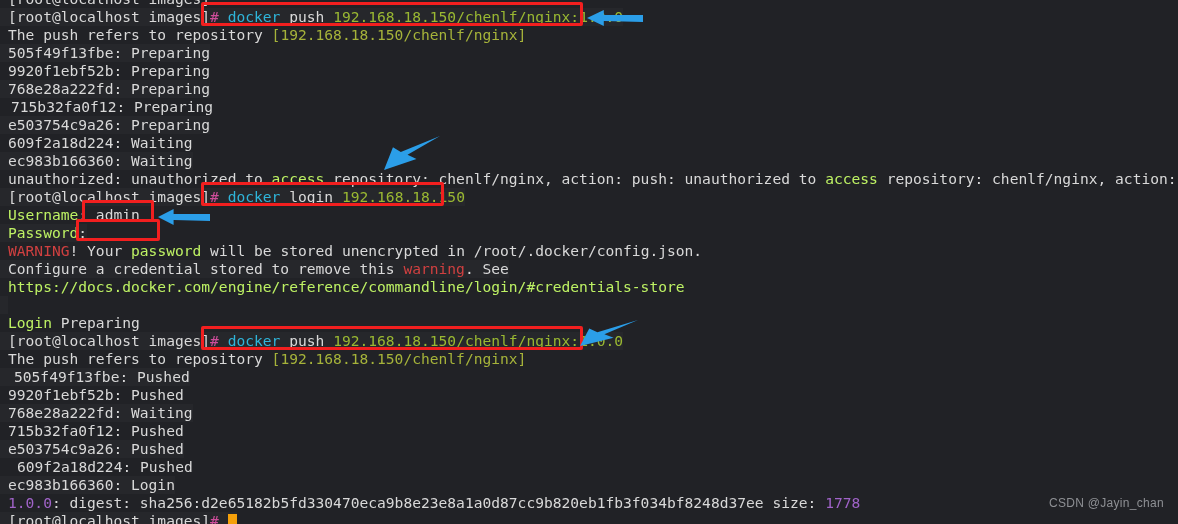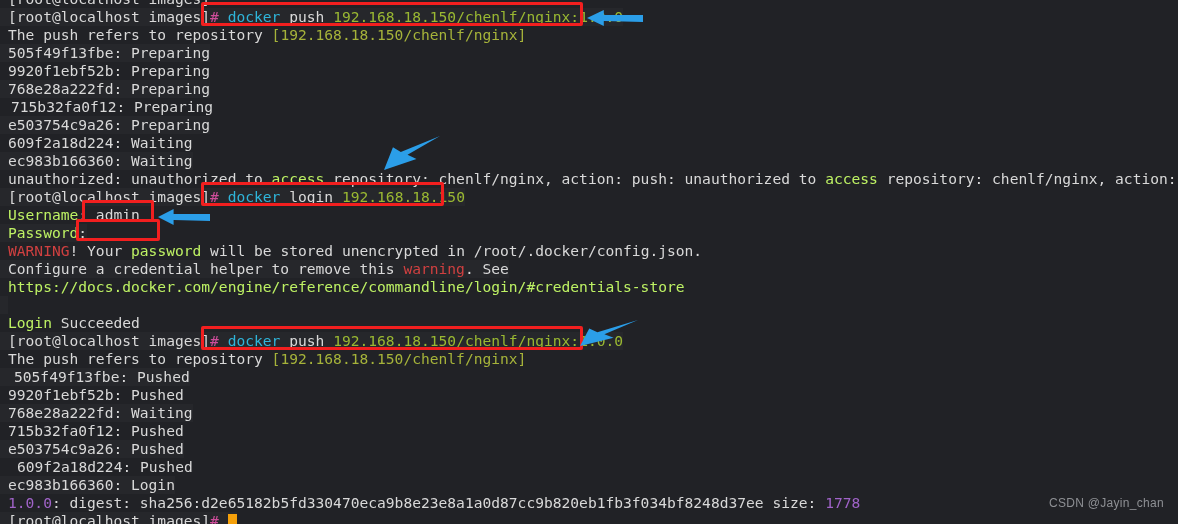--- a/index.html
+++ b/index.html
@@ -91,24 +91,24 @@
       <div class="line alt" style="position: absolute; left: 0px; top: 80px;"><span class="c-white">768e28a222fd: Preparing</span></div>
       <div class="line" style="position: absolute; left: 3px; top: 98px;"><span class="c-white">715b32fa0f12: Preparing</span></div>
       <div class="line alt" style="position: absolute; left: 0px; top: 116px;"><span class="c-white">e503754c9a26: Preparing</span></div>
       <div class="line" style="position: absolute; left: 0px; top: 134px;"><span class="c-white">609f2a18d224: Waiting</span></div>
       <div class="line alt" style="position: absolute; left: 0px; top: 152px;"><span class="c-white">ec983b166360: Waiting</span></div>
       <div class="line" style="position: absolute; left: 0px; top: 170px;"><span class="c-white">unauthorized: unauthorized to </span><span class="c-blue">access</span><span class="c-white"> repository: chenlf/nginx, action: push: unauthorized to </span><span class="c-blue">access</span><span class="c-white"> repository: chenlf/nginx, action: push</span></div>
       <div class="line alt" style="position: absolute; left: 0px; top: 188px;"><span class="c-white">[root@localhost images]</span><span class="prompt-hash">#</span><span class="c-white"> </span><span class="c-cyan">docker</span><span class="c-white"> login </span><span class="c-green">192.168.18.150</span></div>
       <div class="line" style="position: absolute; left: 0px; top: 206px;"><span class="c-blue">Username</span><span class="c-white">: admin</span></div>
       <div class="line alt" style="position: absolute; left: 0px; top: 224px;"><span class="c-blue">Password</span><span class="c-white">:</span></div>
       <div class="line" style="position: absolute; left: 0px; top: 242px;"><span class="c-red">WARNING</span><span class="c-white">! Your </span><span class="c-blue">password</span><span class="c-white"> will be stored unencrypted in /root/.docker/config.json.</span></div>
-      <div class="line alt" style="position: absolute; left: 0px; top: 260px;"><span class="c-white">Configure a credential helper to remove this </span><span class="c-red">warning</span><span class="c-white">. See</span></div>
+      <div class="line alt" style="position: absolute; left: 0px; top: 260px;"><span class="c-white">Configure a credential stored to remove this </span><span class="c-red">warning</span><span class="c-white">. See</span></div>
       <div class="line" style="position: absolute; left: 0px; top: 278px;"><span class="c-blue">https://docs.docker.com/engine/reference/commandline/login/#credentials-store</span></div>
       <div class="line alt" style="position: absolute; left: 0px; top: 296px;"><span class="c-white"></span></div>
-      <div class="line" style="position: absolute; left: 0px; top: 314px;"><span class="c-blue">Login</span><span class="c-white"> Succeeded</span></div>
+      <div class="line" style="position: absolute; left: 0px; top: 314px;"><span class="c-blue">Login</span><span class="c-white"> Preparing</span></div>
       <div class="line alt" style="position: absolute; left: 0px; top: 332px;"><span class="c-white">[root@localhost images]</span><span class="prompt-hash">#</span><span class="c-white"> </span><span class="c-cyan">docker</span><span class="c-white"> push </span><span class="c-green">192.168.18.150/chenlf/nginx:1.0.0</span></div>
       <div class="line" style="position: absolute; left: 0px; top: 350px;"><span class="c-white">The push refers to repository </span><span class="c-olive">[192.168.18.150/chenlf/nginx]</span></div>
       <div class="line alt" style="position: absolute; left: 0px; top: 368px; padding-left: 14px;"><span class="c-white">505f49f13fbe: Pushed</span></div>
       <div class="line" style="position: absolute; left: 0px; top: 386px;"><span class="c-white">9920f1ebf52b: Pushed</span></div>
       <div class="line alt" style="position: absolute; left: 0px; top: 404px;"><span class="c-white">768e28a222fd: Waiting</span></div>
       <div class="line" style="position: absolute; left: 0px; top: 422px;"><span class="c-white">715b32fa0f12: Pushed</span></div>
       <div class="line alt" style="position: absolute; left: 0px; top: 440px;"><span class="c-white">e503754c9a26: Pushed</span></div>
       <div class="line" style="position: absolute; left: 0px; top: 458px; padding-left: 17px;"><span class="c-white">609f2a18d224: Pushed</span></div>
       <div class="line alt" style="position: absolute; left: 0px; top: 476px;"><span class="c-white">ec983b166360: Login</span></div>
       <div class="line" style="position: absolute; left: 0px; top: 494px;"><span class="c-purple">1.0.0</span><span class="c-white">: digest: sha256:d2e65182b5fd330470eca9b8e23e8a1a0d87cc9b820eb1fb3f034bf8248d37ee size: </span><span class="c-purple">1778</span></div>

